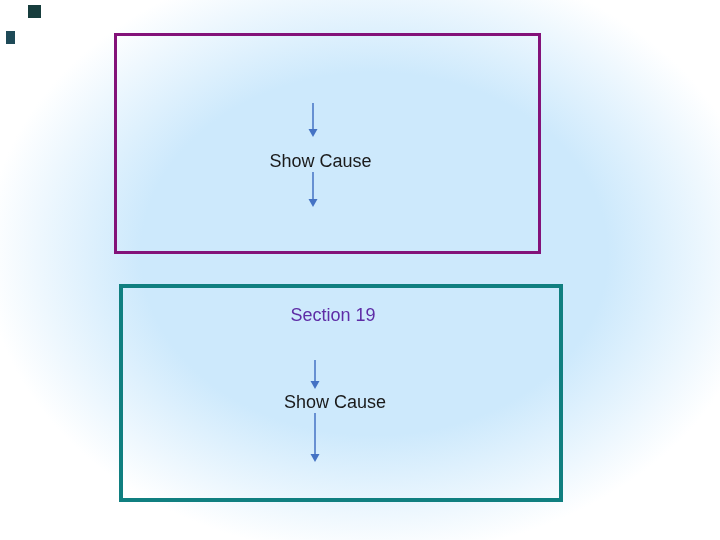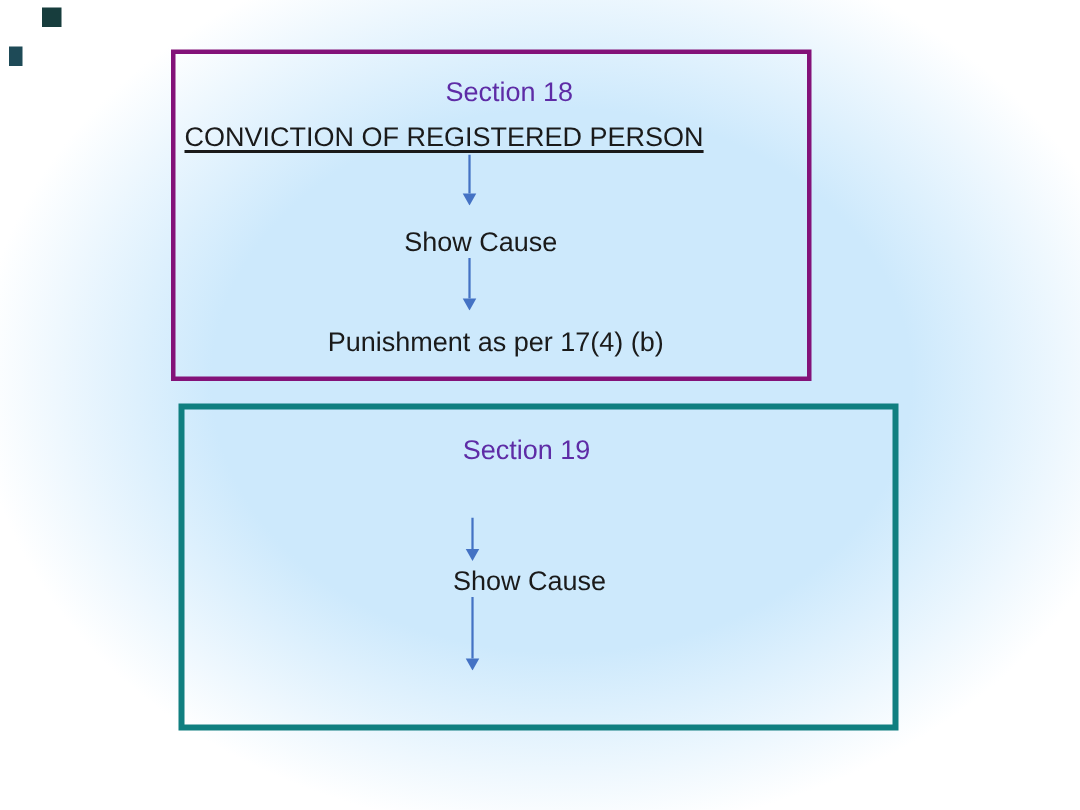--- a/index.html
+++ b/index.html
@@ -16,21 +16,21 @@
     color:var(--body-text,#1a1a1a);
     font-size:18px;
     line-height:22px;
   }
   .decor{position:absolute;}
   .decor-top{left:28px;top:5px;width:13px;height:13px;background:var(--decor-square-top,#173d3d);}
   .decor-side{left:6px;top:31px;width:9px;height:13px;background:var(--decor-square-side,#1e4a57);}
 
   .sec-box{position:absolute;box-sizing:border-box;background:transparent;}
   .box-18{left:114px;top:33px;width:427px;height:221px;border:3px solid var(--box1-border,#831279);}
-  .box-19{left:119px;top:269px;width:480px;height:218px;border:4px solid var(--box2-border,#107f80);}
+  .box-19{left:119px;top:284px;width:444px;height:218px;border:4px solid var(--box2-border,#107f80);}
 
   .line{position:absolute;left:0;right:0;text-align:center;white-space:nowrap;}
   .sec-title{color:var(--section-title,#5e2ca6);}
   .u{text-decoration:underline;text-underline-offset:3px;text-decoration-thickness:1.5px;}
 
   
   .b18-title{top:14px;left:24px;right:0;}
   .b18-heading{top:44px;left:6px;right:auto;text-align:left;}
   .b18-arrow1{left:189px;top:67px;}
   .b18-show{top:114px;left:0;right:14px;}
@@ -52,40 +52,37 @@
 </style>
 </head>
 <body>
 
 <div class="slide">
 
   <div class="decor decor-top"></div>
   <div class="decor decor-side"></div>
 
   <div class="sec-box box-18">
-    <div class="line sec-title b18-title">Section 18</div>
-    <div class="line u b18-heading">CONVICTION OF REGISTERED PERSON</div>
 
     <div class="arrow b18-arrow1">
       <svg width="14" height="34" viewBox="0 0 14 34" aria-hidden="true">
         <line x1="7" y1="0" x2="7" y2="26"></line>
         <polygon points="7,34 2.5,26 11.5,26"></polygon>
       </svg>
     </div>
 
     <div class="line b18-show">Show Cause</div>
 
     <div class="arrow b18-arrow2">
       <svg width="14" height="35" viewBox="0 0 14 35" aria-hidden="true">
         <line x1="7" y1="0" x2="7" y2="27"></line>
         <polygon points="7,35 2.5,27 11.5,27"></polygon>
       </svg>
     </div>
 
-    <div class="line b18-punish">Punishment as per 17(4) (b)</div>
   </div>
 
   <div class="sec-box box-19">
     <div class="line sec-title b19-title">Section 19</div>
 
     <div class="arrow b19-arrow1">
       <svg width="14" height="29" viewBox="0 0 14 29" aria-hidden="true">
         <line x1="7" y1="0" x2="7" y2="21"></line>
         <polygon points="7,29 2.5,21 11.5,21"></polygon>
       </svg>

